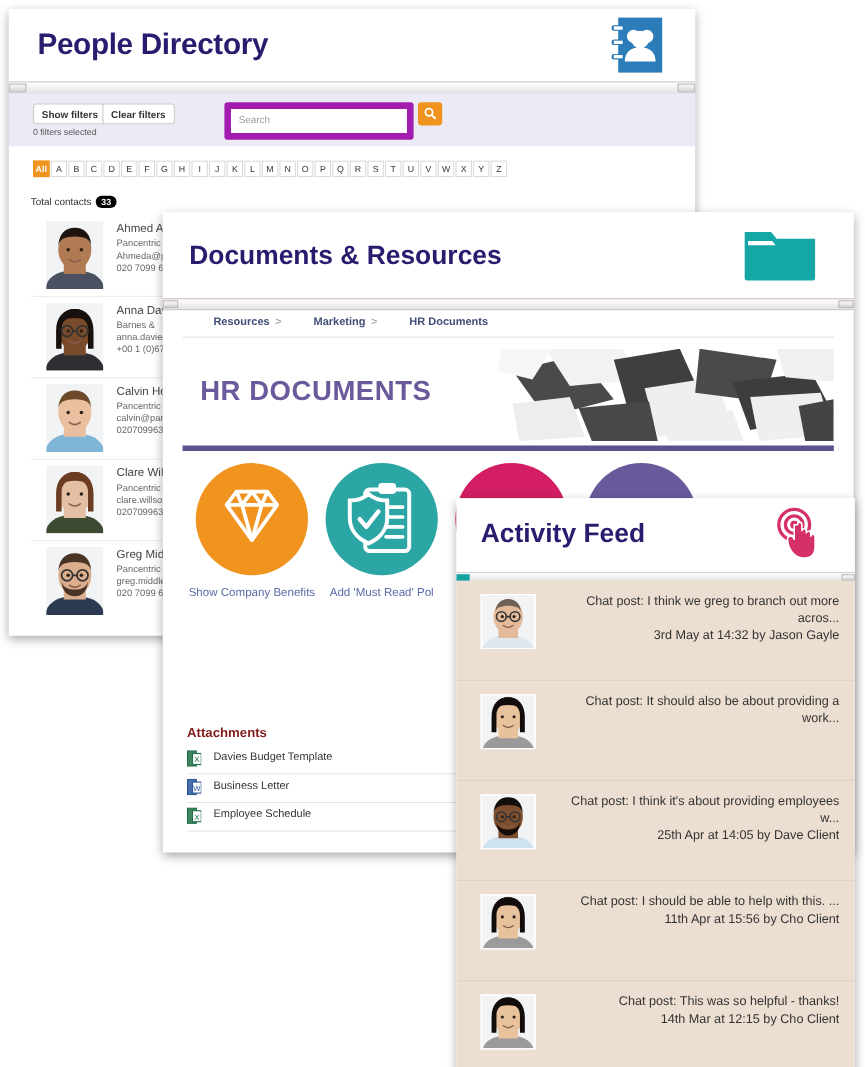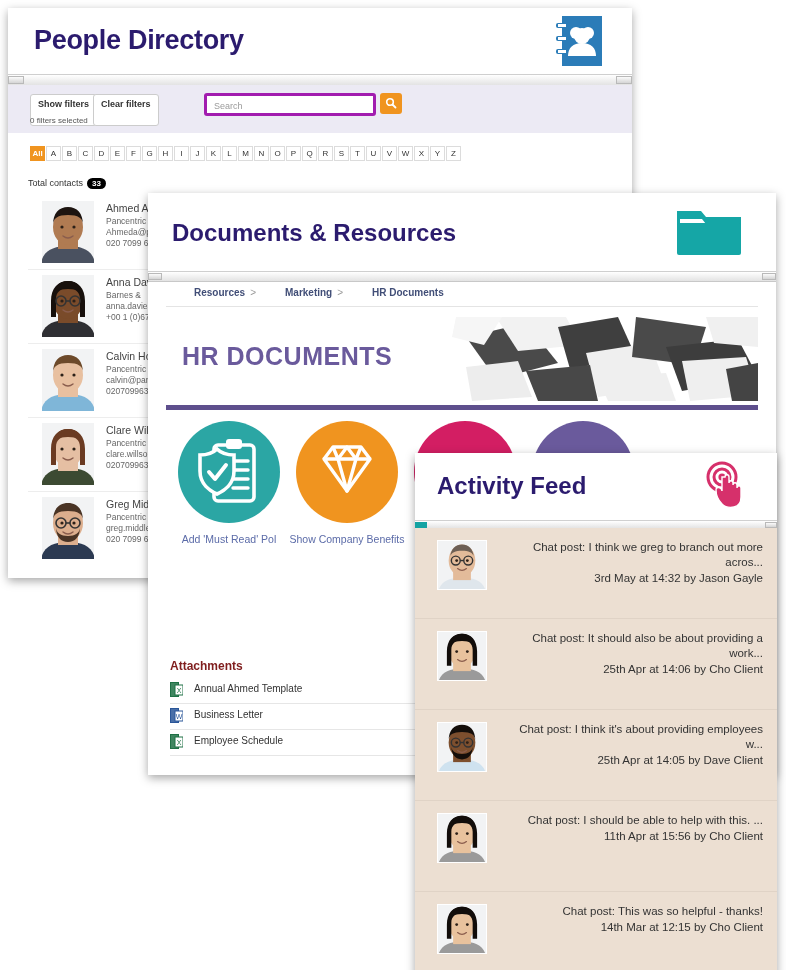--- a/index.html
+++ b/index.html
@@ -16,26 +16,26 @@
             color:#2b1b6e;letter-spacing:-.3px;}
   .pd-icon{position:absolute;right:24px;top:6px;width:58px;height:54px;}
 
   .scroll-top{position:absolute;left:0;right:0;top:66px;height:10px;
      background:linear-gradient(#ffffff,#e3e3e3);border-top:1px solid #cfcfcf;border-bottom:1px solid #c8c8c8;}
   .scroll-top:before,.scroll-top:after{content:"";position:absolute;top:1px;width:16px;height:8px;
      background:linear-gradient(#fbfbfb,#d5d5d5);border:1px solid #b9b9b9;box-sizing:border-box;}
   .scroll-top:before{left:0;} .scroll-top:after{right:0;}
 
   .filterbar{position:absolute;left:0;right:0;top:77px;height:48px;background:#eceaf4;}
-  .btn{position:absolute;top:9px;height:32px;background:#fff;border:1px solid #cccccc;border-radius:3px;
+  .btn{position:absolute;top:9px;height:19px;background:#fff;border:1px solid #cccccc;border-radius:3px;
        font-size:9px;font-weight:bold;color:#333;line-height:19px;padding:0 7px;box-sizing:border-box;}
   #btn-show{left:22px;} #btn-clear{left:85px;}
   .filters-selected{position:absolute;left:22px;top:31px;font-size:8px;color:#555;}
-  .searchbox{position:absolute;left:196px;top:8px;width:172px;height:23px;background:#fff;
-     border:3px solid #a21caf;border-radius:3px;font-size:9px;color:#9b9b9b;padding:0 7px;box-sizing:border-box;
+  .searchbox{position:absolute;left:196px;top:8px;width:172px;height:34px;background:#fff;
+     border:6px solid #a21caf;border-radius:3px;font-size:9px;color:#9b9b9b;padding:0 7px;box-sizing:border-box;
      line-height:21px;}
   .searchbtn{position:absolute;left:372px;top:8px;width:22px;height:21px;background:#f0941f;border-radius:3px;}
   .searchbtn svg{position:absolute;left:5px;top:4px;}
 
   .alpha{position:absolute;left:22px;top:138px;display:flex;}
   .alpha span{display:block;min-width:11px;height:13px;line-height:13px;text-align:center;
      font-size:8px;color:#333;border:1px solid #dcdcdc;background:#fff;margin-right:1px;padding:0 1px;}
   .alpha span.on{background:#f0941f;color:#fff;border-color:#f0941f;font-weight:bold;}
 
   .total{position:absolute;left:20px;top:170px;font-size:9px;color:#333;}
@@ -315,72 +315,72 @@
         <polygon points="516,44 580,40 592,78 524,84" fill="#efefef"></polygon>
         <polygon points="560,52 592,46 592,84 566,84" fill="#444444"></polygon>
         <polygon points="290,0 336,0 318,28 286,20" fill="#f6f6f6"></polygon>
       </g>
     </svg>
     <div class="banner-title">HR DOCUMENTS</div>
   </div>
 
   <div class="tiles">
     <div class="tile">
+      <div class="circ" style="background:#f0941f">
+        <svg viewBox="0 0 102 102" width="102" height="102">
+          <g fill="none" stroke="#fff" stroke-width="3.4" stroke-linejoin="round">
+            <path d="M28 38h46l-23 32z"></path>
+            <path d="M28 38l9-12h28l9 12"></path>
+            <path d="M37 26l5 12 9-12 9 12 5-12"></path>
+            <path d="M42 38l9 32 9-32"></path>
+          </g>
+        </svg>
+      </div>
+      <div class="tile-label">Show Company Benefits</div>
+    </div>
+
+    <div class="tile">
       <div class="circ" style="background:#2ba6a4">
         <svg viewBox="0 0 102 102" width="102" height="102">
           <rect x="36" y="24" width="40" height="56" rx="4" fill="none" stroke="#fff" stroke-width="3.6"></rect>
           <rect x="48" y="18" width="16" height="10" rx="3" fill="#fff"></rect>
           <g stroke="#fff" stroke-width="3.4" stroke-linecap="round">
             <line x1="55" y1="40" x2="70" y2="40"></line>
             <line x1="55" y1="49" x2="70" y2="49"></line>
             <line x1="55" y1="58" x2="70" y2="58"></line>
             <line x1="55" y1="67" x2="70" y2="67"></line>
           </g>
           <path d="M22 34c8 0 14-3 17-6 3 3 9 6 17 6v16c0 13-10 20-17 23-7-3-17-10-17-23z" fill="#2ba6a4" stroke="#fff" stroke-width="3.6"></path>
           <polyline points="31,51 37,58 48,44" fill="none" stroke="#fff" stroke-width="4" stroke-linecap="round" stroke-linejoin="round"></polyline>
         </svg>
       </div>
       <div class="tile-label">Add 'Must Read' Pol</div>
     </div>
 
     <div class="tile">
-      <div class="circ" style="background:#f0941f">
-        <svg viewBox="0 0 102 102" width="102" height="102">
-          <g fill="none" stroke="#fff" stroke-width="3.4" stroke-linejoin="round">
-            <path d="M28 38h46l-23 32z"></path>
-            <path d="M28 38l9-12h28l9 12"></path>
-            <path d="M37 26l5 12 9-12 9 12 5-12"></path>
-            <path d="M42 38l9 32 9-32"></path>
-          </g>
-        </svg>
-      </div>
-      <div class="tile-label">Show Company Benefits</div>
-    </div>
-
-    <div class="tile">
       <div class="circ" style="background:#d31e63"></div>
       <div class="tile-label"></div>
     </div>
 
     <div class="tile">
       <div class="circ" style="background:#6a5a9c"></div>
       <div class="tile-label"></div>
     </div>
   </div>
 
   <div class="attach-title">Attachments</div>
   <div class="attach">
       <div class="att-row">
         <span class="att-ico"><svg viewBox="0 0 13 15" width="13" height="15">
             <rect x="0" y="0" width="9" height="15" fill="#1e7145"></rect>
             <rect x="1" y="1" width="7" height="13" fill="#fff" opacity=".15"></rect>
             <rect x="5" y="3" width="8" height="10" fill="#fff" stroke="#1e7145" stroke-width="1"></rect>
             <text x="9" y="11" font-size="7" fill="#1e7145" text-anchor="middle" font-family="sans-serif">X</text>
           </svg></span>
-        <span class="att-name">Annual Ahmed Template</span>
+        <span class="att-name">Davies Budget Template</span>
       </div>
       <div class="att-row">
         <span class="att-ico"><svg viewBox="0 0 13 15" width="13" height="15">
             <rect x="0" y="0" width="9" height="15" fill="#2a5699"></rect>
             <rect x="1" y="1" width="7" height="13" fill="#fff" opacity=".15"></rect>
             <rect x="5" y="3" width="8" height="10" fill="#fff" stroke="#2a5699" stroke-width="1"></rect>
             <text x="9" y="11" font-size="7" fill="#2a5699" text-anchor="middle" font-family="sans-serif">W</text>
           </svg></span>
         <span class="att-name">Business Letter</span>
       </div>
@@ -437,21 +437,20 @@
             <path d="M0 62c2-12 12-17 27-17s25 5 27 17z" fill="#9a9a9a"></path>
             <path d="M17 36h20v12H17z" fill="#e8c29d"></path>
             <ellipse cx="27" cy="26" rx="15" ry="18" fill="#e8c29d"></ellipse>
             <path d="M12 24c0-12 6-18 15-18s15 6 15 18c0-7-5-10-15-10s-15 3-15 10z" fill="#120d0a"></path>
             <path d="M10 26c0-13 7-20 17-20s17 7 17 20v16h-5V24c0-7-5-11-12-11s-12 4-12 11v18h-5z" fill="#120d0a"></path>
             <circle cx="21" cy="26" r="1.6" fill="#2c2018"></circle>
             <circle cx="33" cy="26" r="1.6" fill="#2c2018"></circle>
             <path d="M22 35q5 4 10 0" stroke="#8a5d4d" stroke-width="1.4" fill="none" stroke-linecap="round"></path>
           </svg></div>
         <div class="ftext">Chat post: It should also be about providing a work...</div>
-        <div class="fmeta">25th Apr at 14:06 by Cho Client</div>
       </div>
       <div class="fitem">
         <div class="fava"><svg viewBox="0 0 54 62" width="100%" height="100%" preserveAspectRatio="xMidYMid slice">
             <rect width="54" height="62" fill="#f2f3f4"></rect>
             <path d="M0 62c2-12 12-17 27-17s25 5 27 17z" fill="#cfe2ef"></path>
             <path d="M17 36h20v12H17z" fill="#7d4f2e"></path>
             <ellipse cx="27" cy="26" rx="15" ry="18" fill="#7d4f2e"></ellipse>
             <path d="M12 24c0-12 6-18 15-18s15 6 15 18c0-7-5-10-15-10s-15 3-15 10z" fill="#140e0a"></path>
             <path d="M15 30c0 10 5 15 12 15s12-5 12-15c0 6-5 9-12 9s-12-3-12-9z" fill="#140e0a"></path>
             <g stroke="#333" stroke-width="1.6" fill="none">

